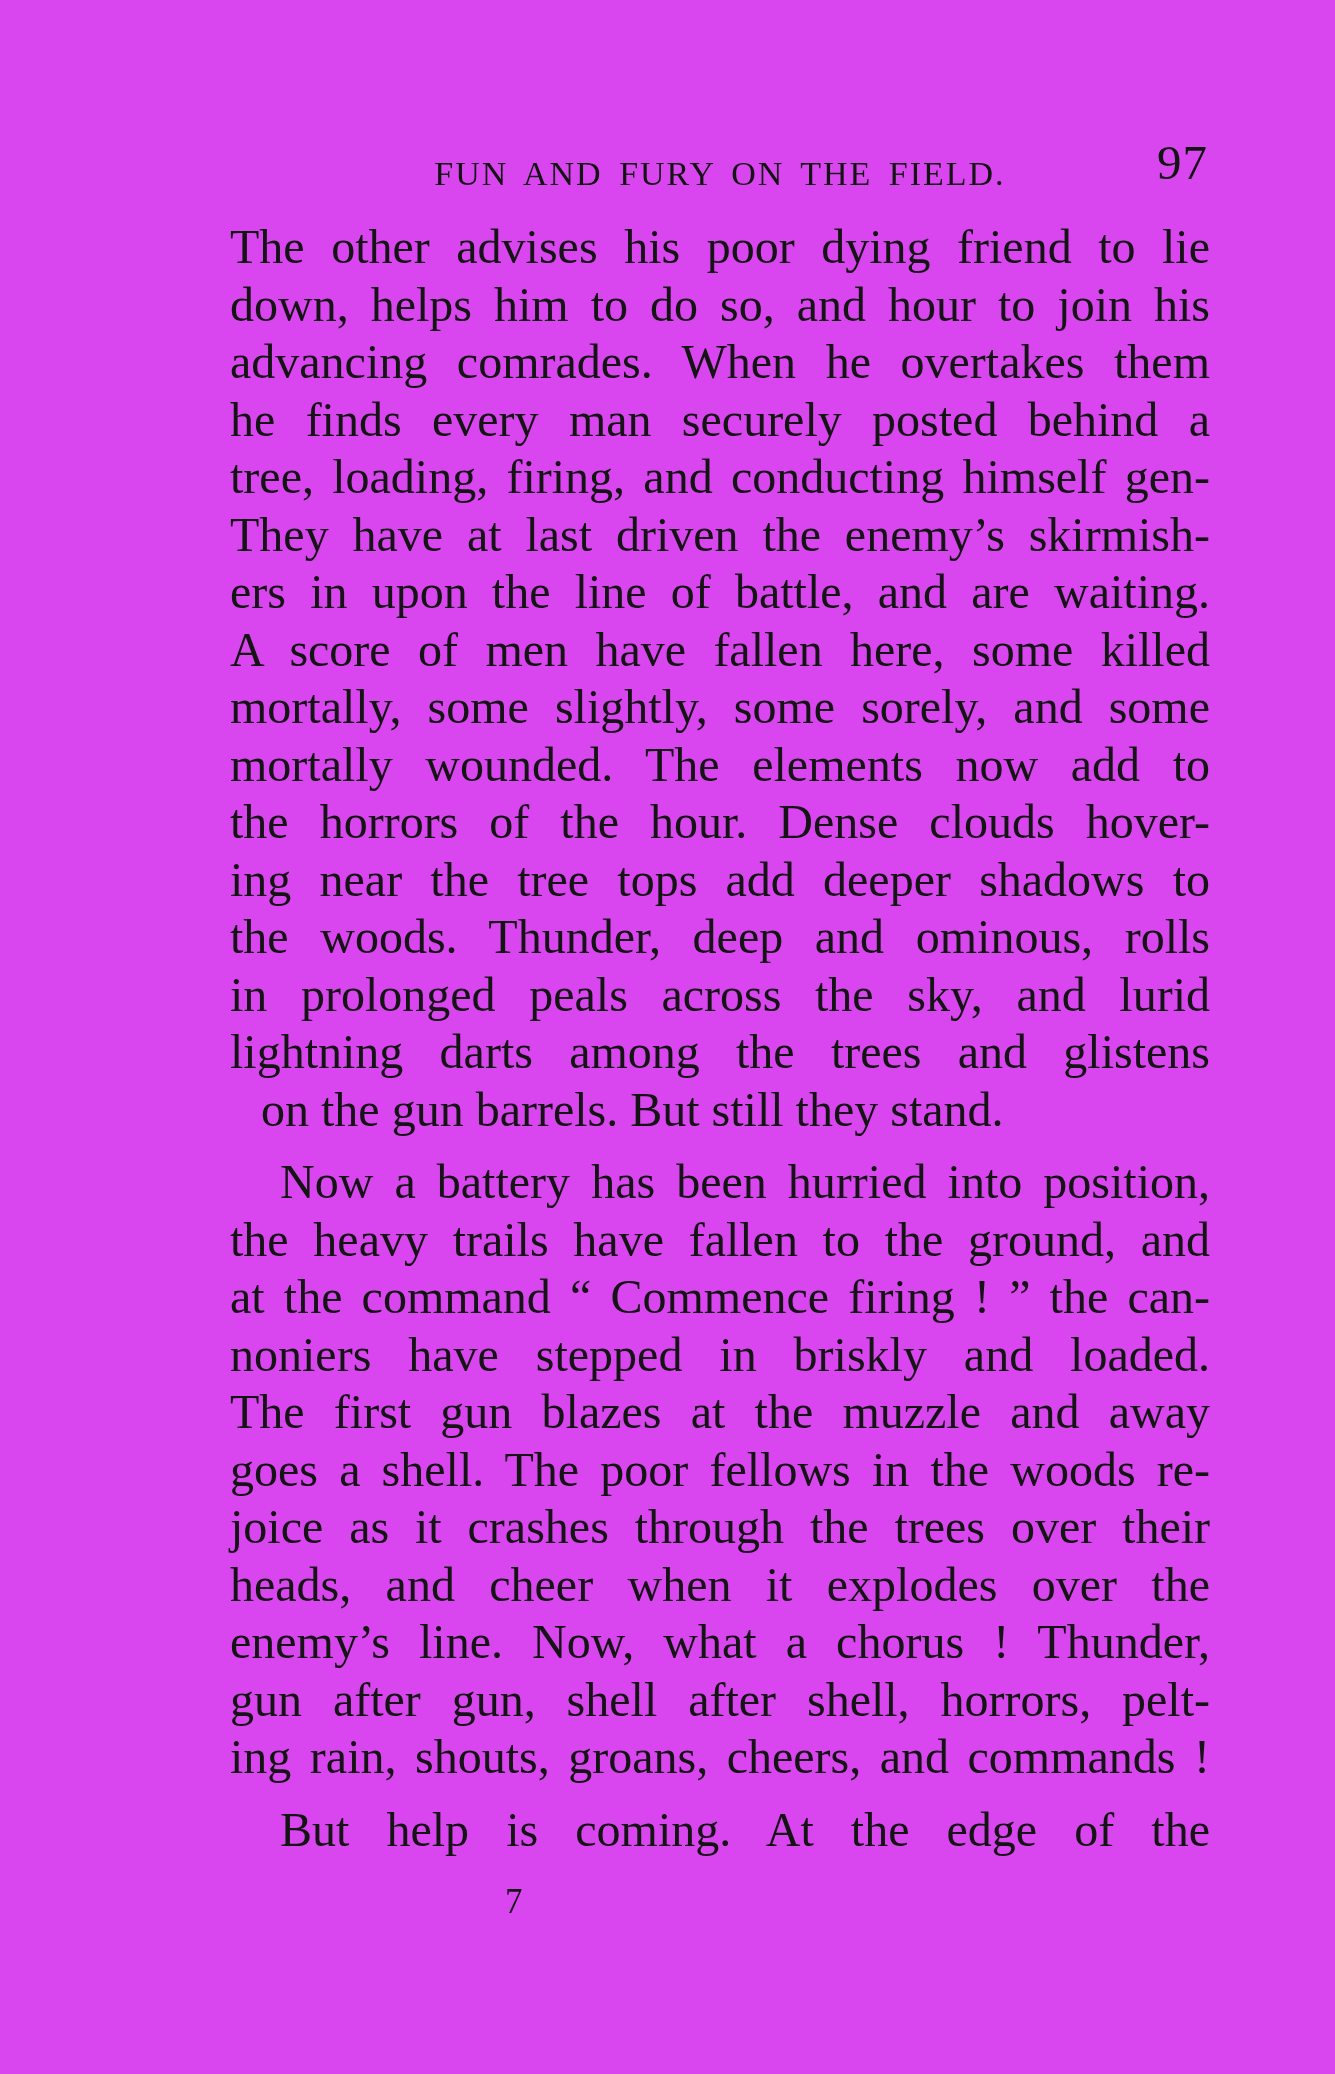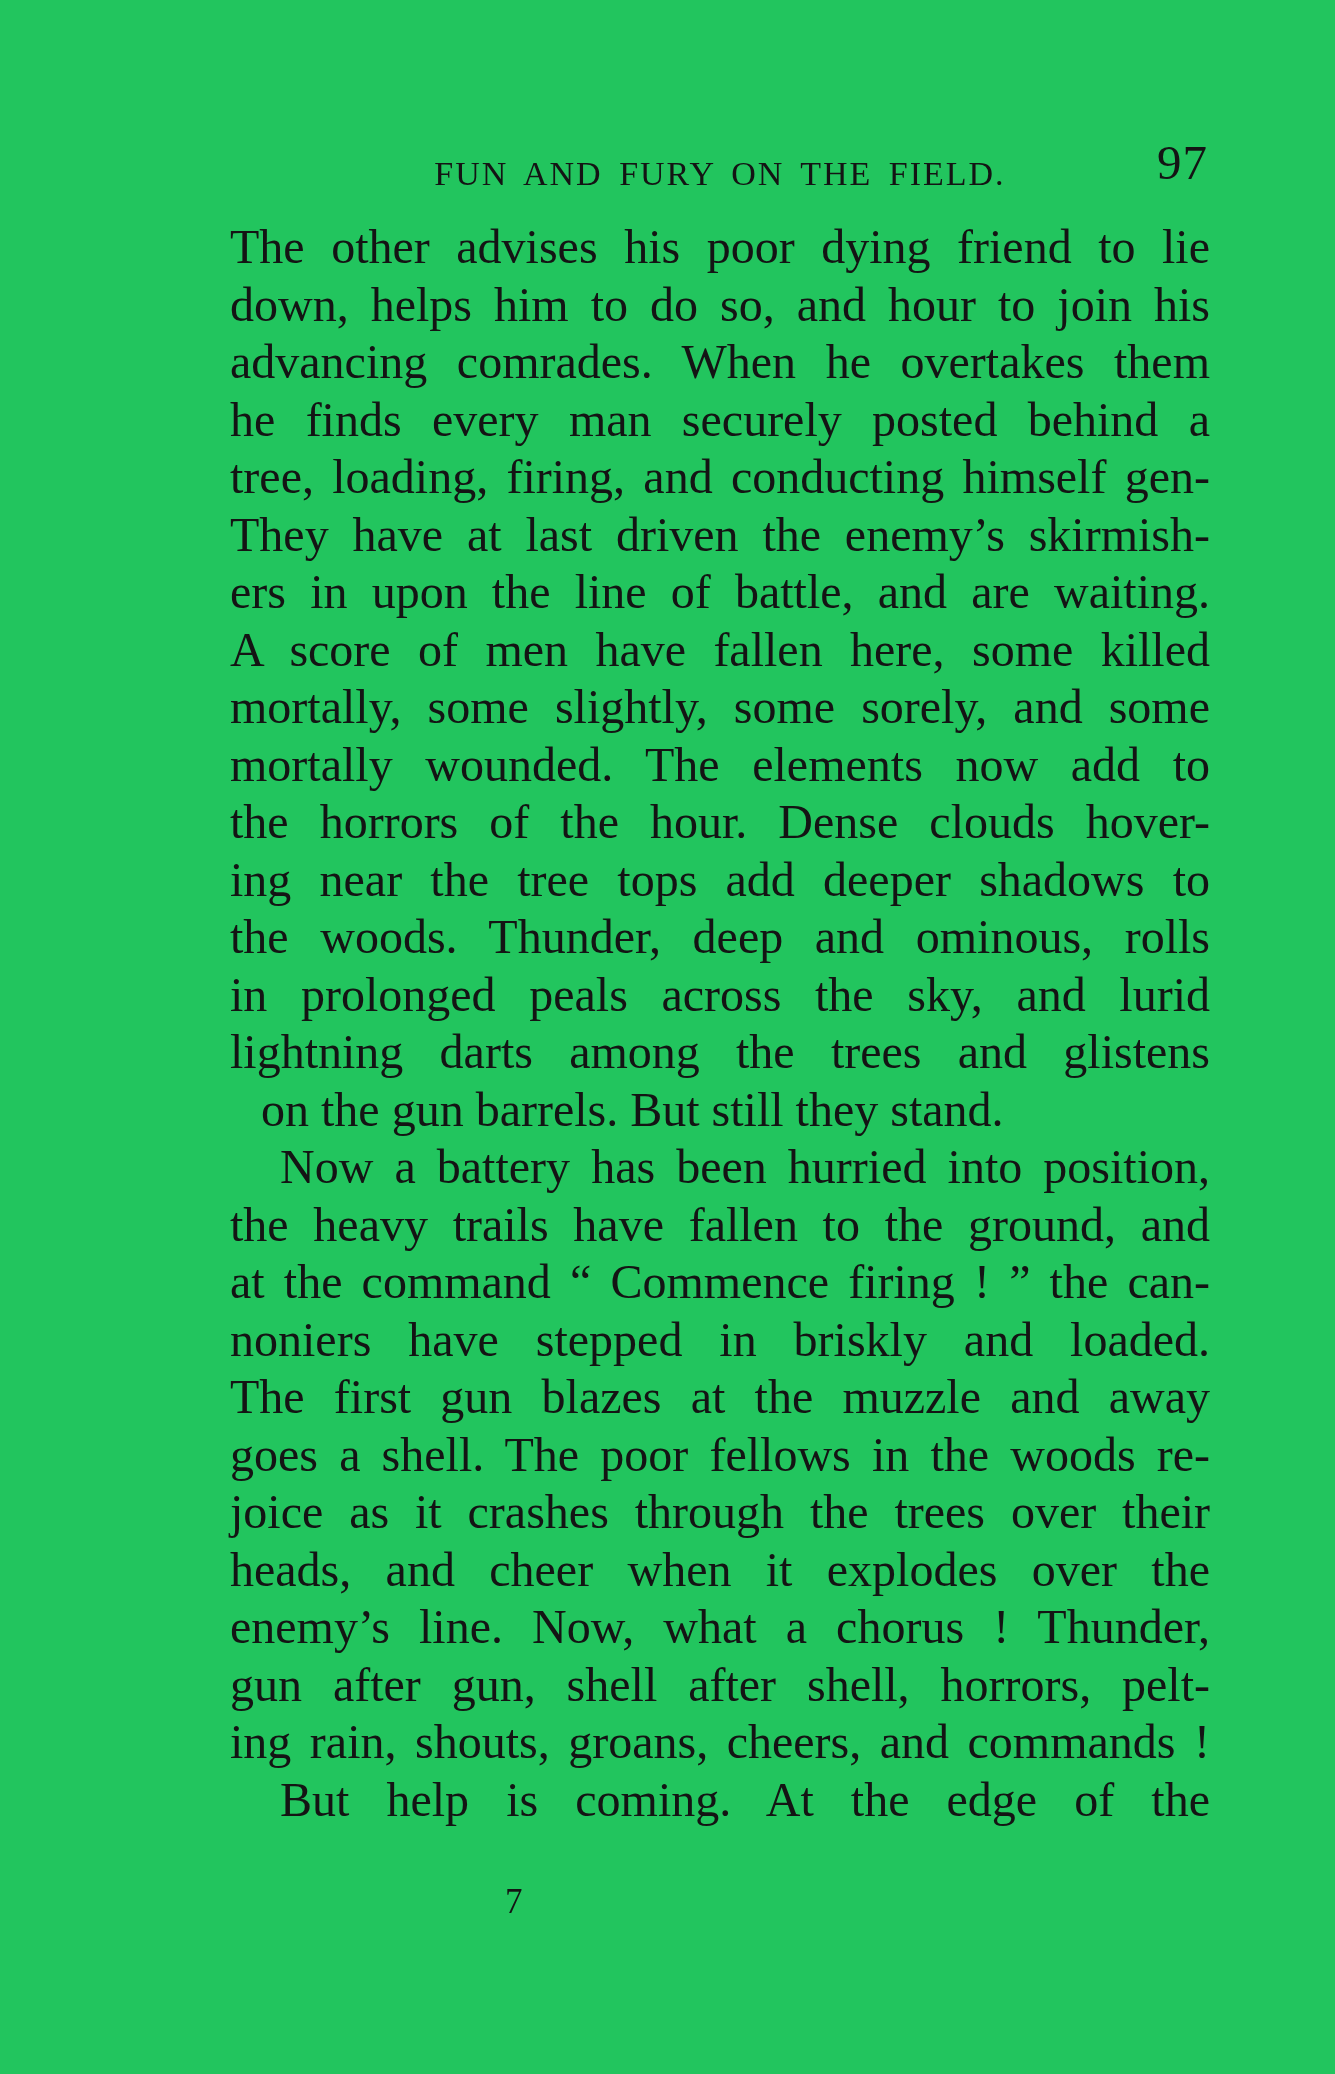--- a/index.html
+++ b/index.html
@@ -11,21 +11,21 @@
     height: 2074px;
     background: #ffffff;
     position: relative;
     font-family: "Liberation Serif", "DejaVu Serif", serif;
     color: #141414;
     overflow: hidden;
   }
   .page {
     position: absolute;
     inset: 0;
-    background: #22c55e;
+    background: #d946ef;
   }
   
   .running-header {
     position: absolute;
     left: 230px;
     top: 148px;
     width: 980px;
     height: 52px;
   }
   .header-title {
@@ -59,20 +59,21 @@
   .line.j {
     text-align-last: justify;
   }
   .line.left {
     text-align: left;
     text-align-last: left;
     margin-left: 31px;
   }
   .line.indent {
     text-indent: 50px;
+    margin-top: 15px;
   }
   
   .signature-mark {
     position: absolute;
     left: 505px;
     top: 1884px;
     font-size: 35px;
     line-height: 36px;
   }
 </style>

